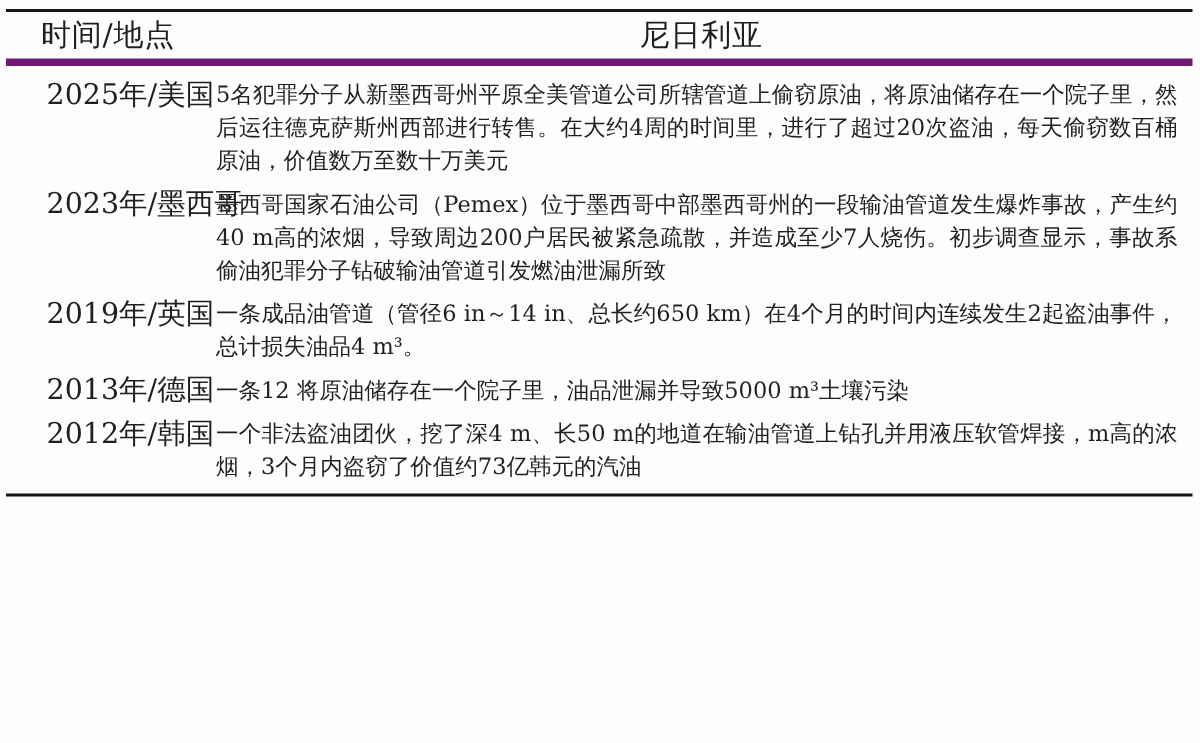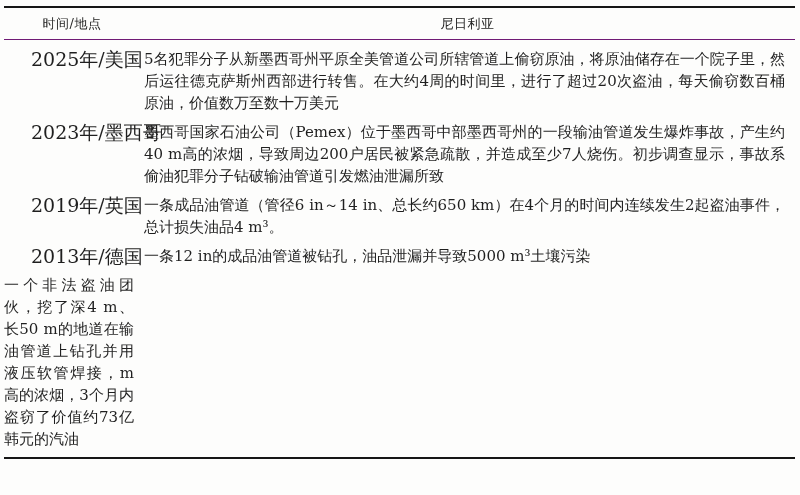--- a/index.html
+++ b/index.html
@@ -14,22 +14,22 @@
   }
   .paper-table {
     margin: 6px 5px 0 4px;
     border-top: 2px solid #161616;
     border-bottom: 2px solid #161616;
   }
   .thead {
     display: grid;
     grid-template-columns: 136px 1fr;
     padding: 5px 0;
-    border-bottom: 1px solid #701a75;
-    font-size: 13px;
+    border-bottom: 5px solid #701a75;
+    font-size: 20px;
     line-height: 21px;
   }
   .th {
     text-align: center;
     letter-spacing: 0.5px;
   }
   .tbody {
     padding: 4px 0;
   }
   .trow {
@@ -74,23 +74,24 @@
       <div class="td-desc">墨西哥国家石油公司（Pemex）位于墨西哥中部墨西哥州的一段输油管道发生爆炸事故，产生约40 m高的浓烟，导致周边200户居民被紧急疏散，并造成至少7人烧伤。初步调查显示，事故系偷油犯罪分子钻破输油管道引发燃油泄漏所致</div>
     </div>
 
     <div class="trow">
       <div class="td-time">2019年/英国</div>
       <div class="td-desc">一条成品油管道（管径6 in～14 in、总长约650 km）在4个月的时间内连续发生2起盗油事件，总计损失油品4 m³。</div>
     </div>
 
     <div class="trow">
       <div class="td-time">2013年/德国</div>
-      <div class="td-desc">一条12 in的成品油管道被钻孔，油品泄漏并导致5000 m³土壤污染</div>
+      <div class="td-desc">一条12 将原油储存在一个院子里，油品泄漏并导致5000 m³土壤污染</div>
     </div>
 
 
     <div class="trow">
+      <div class="td-time">2012年/韩国</div>
       <div class="td-desc">一个非法盗油团伙，挖了深4 m、长50 m的地道在输油管道上钻孔并用液压软管焊接，m高的浓烟，3个月内盗窃了价值约73亿韩元的汽油</div>
     </div>
 
 
   </div>
 </div>
 
 </body></html>

